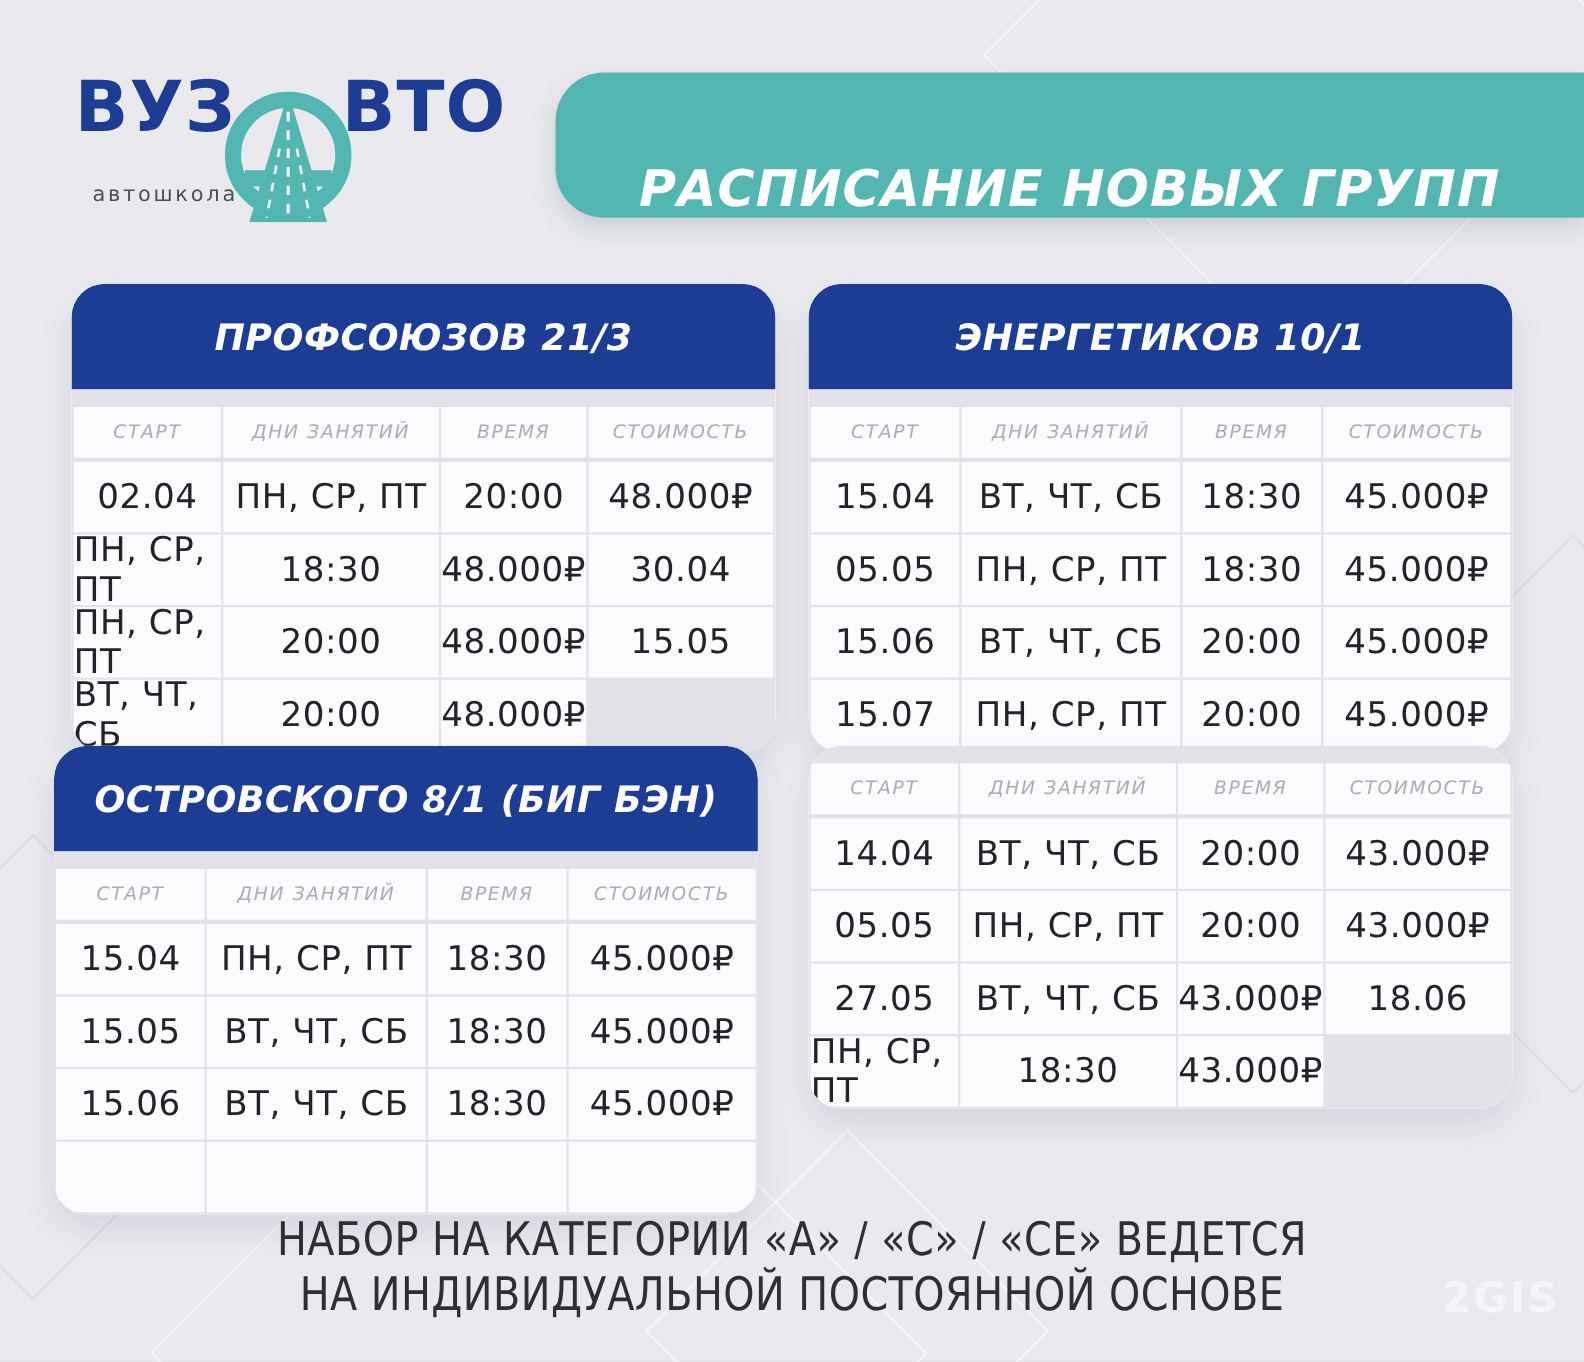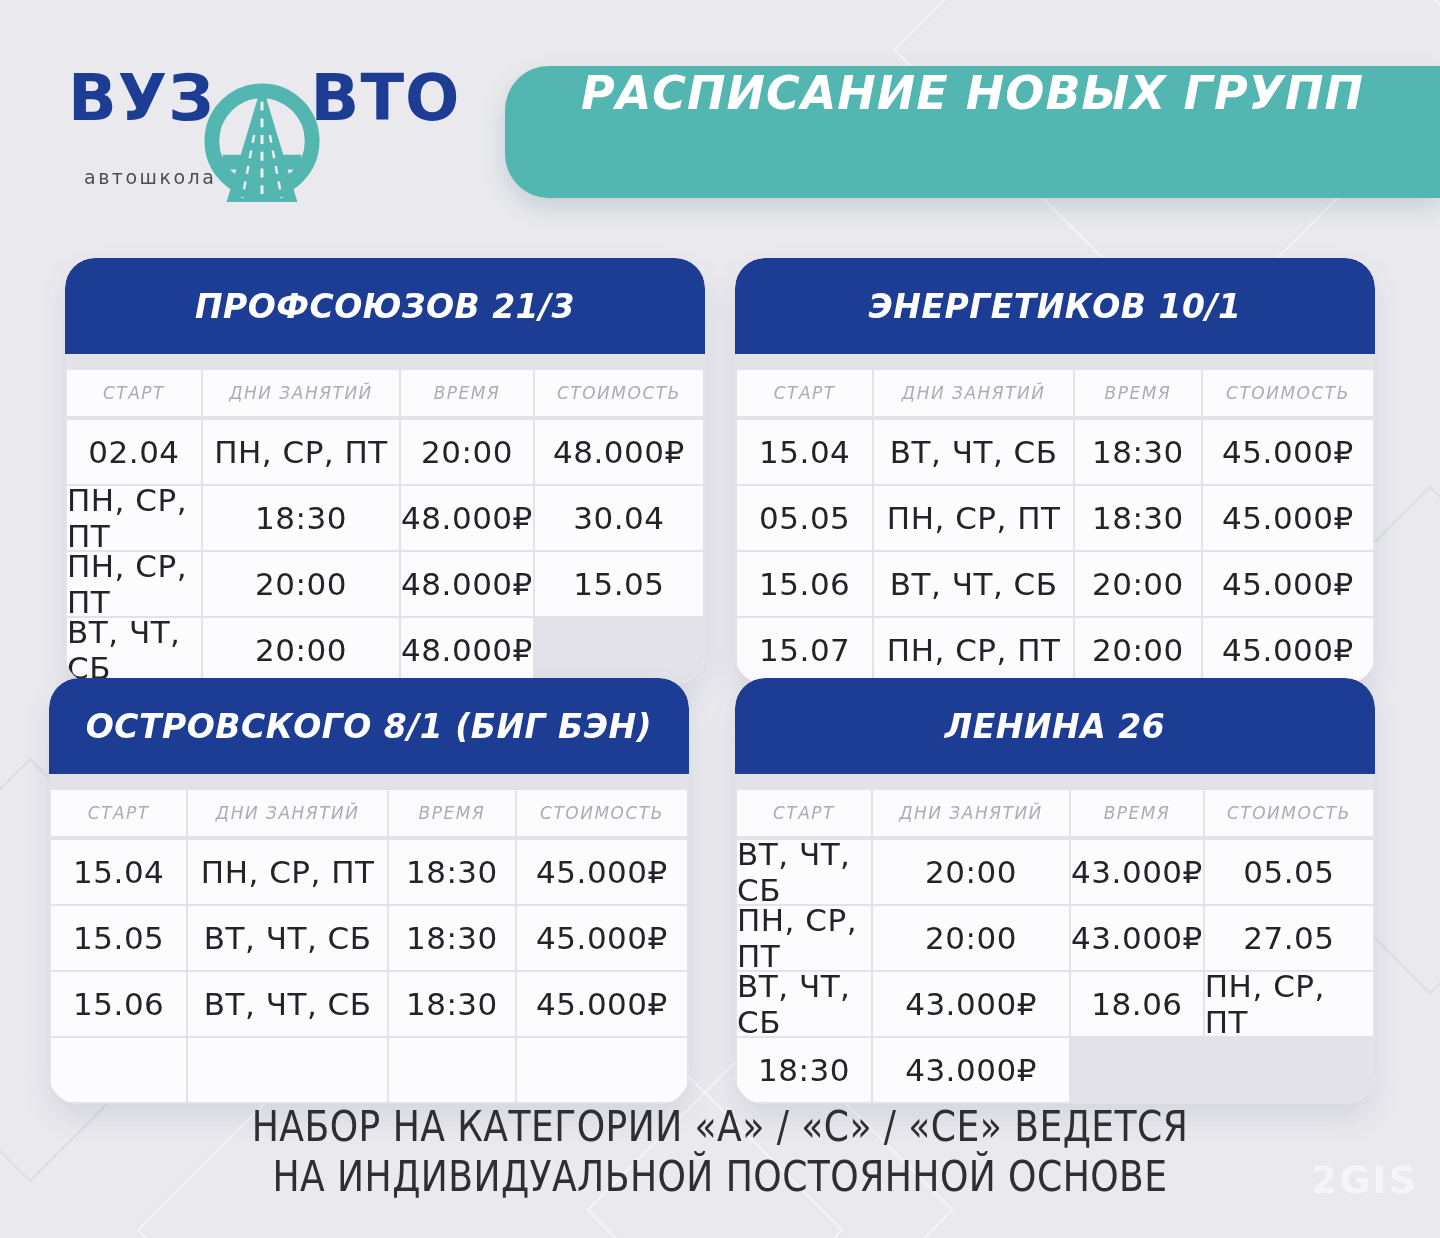--- a/index.html
+++ b/index.html
@@ -33,21 +33,21 @@
   
   .logo{position:absolute;left:68px;top:66px;}
   .logo-row{display:flex;align-items:flex-start;font-weight:bold;font-size:64px;letter-spacing:1px;color:var(--primary-blue);line-height:1;}
   .logo-road{margin:14px -10px 0 -12px;flex:0 0 auto;}
   .logo-sub{position:absolute;left:16px;top:100px;font-size:19px;letter-spacing:2.5px;color:#4e4e52;}
 
   
   .banner{
     position:absolute;left:505px;top:66px;width:935px;height:132px;
     background:var(--teal);border-radius:44px 0 0 44px;
-    display:flex;align-items:flex-start;justify-content:center;
+    display:flex;align-items:flex-end;justify-content:center;
     box-shadow:0 10px 24px rgba(40,90,90,.18);
   }
   .banner-title{color:#ffffff;font-size:46px;font-weight:bold;font-style:italic;letter-spacing:1px;}
 
   
   .table-card{
     position:absolute;width:640px;background:#ffffff;border-radius:30px;overflow:hidden;
     box-shadow:0 14px 30px rgba(30,40,90,.10);
   }
   .t1{left:65px;top:258px;}
@@ -191,26 +191,26 @@
           <div class="cell">18:30</div>
           <div class="cell">45.000₽</div>
           <div class="cell"></div>
           <div class="cell"></div>
           <div class="cell"></div>
           <div class="cell"></div>
         </div>
     </section>
 
     <section class="table-card t4">
-      <div class="card-title">ЛЕНИНА 26</div>
-      <div class="grid">
-          <div class="col-head">СТАРТ</div>
-          <div class="col-head">ДНИ ЗАНЯТИЙ</div>
-          <div class="col-head">ВРЕМЯ</div>
-          <div class="col-head">СТОИМОСТЬ</div>
+      <div class="grid">
+          <div class="col-head">СТАРТ</div>
+          <div class="col-head">ДНИ ЗАНЯТИЙ</div>
+          <div class="col-head">ВРЕМЯ</div>
+          <div class="col-head">СТОИМОСТЬ</div>
+          <div class="cell">14.04</div>
           <div class="cell">ВТ, ЧТ, СБ</div>
           <div class="cell">20:00</div>
           <div class="cell">43.000₽</div>
           <div class="cell">05.05</div>
           <div class="cell">ПН, СР, ПТ</div>
           <div class="cell">20:00</div>
           <div class="cell">43.000₽</div>
           <div class="cell">27.05</div>
           <div class="cell">ВТ, ЧТ, СБ</div>
           <div class="cell">43.000₽</div>

